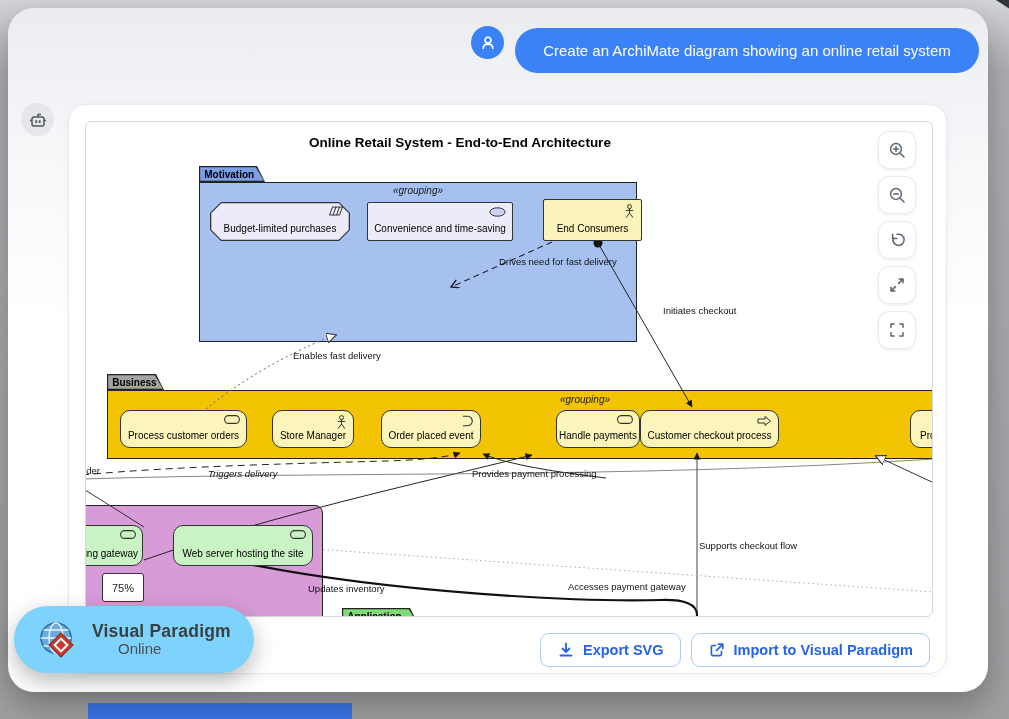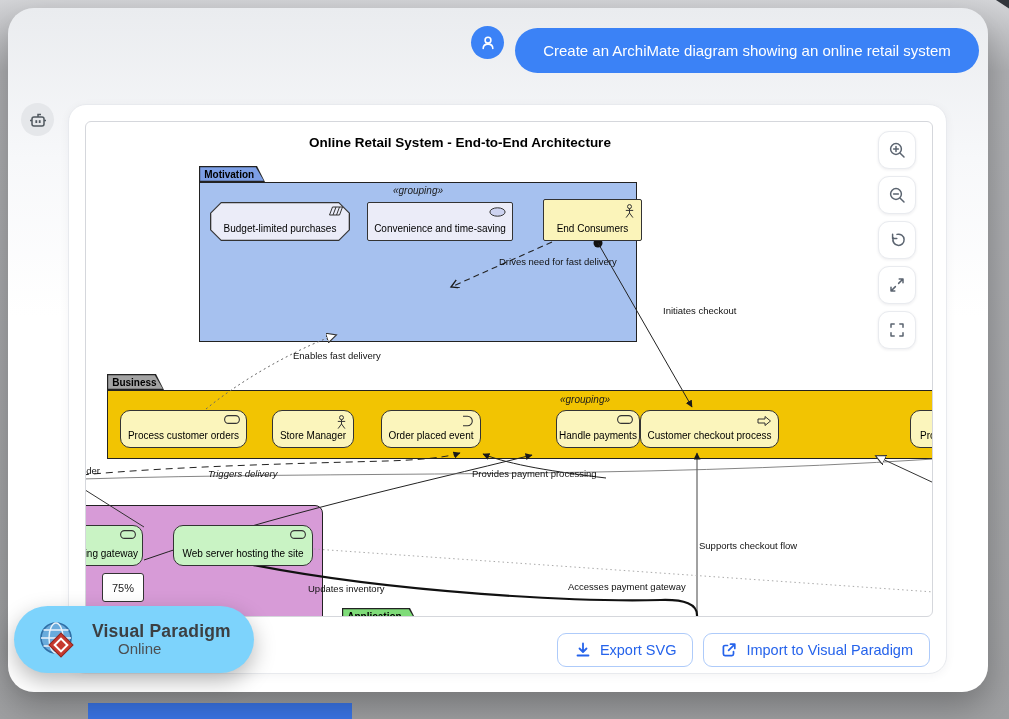--- a/index.html
+++ b/index.html
@@ -55,21 +55,21 @@
   .clabel{position:absolute;font-size:9.5px;color:#111;white-space:nowrap;}
   .progress-box{left:16px;top:451px;width:40px;height:27px;background:#fff;border:1.2px solid #333;border-radius:3px;
       display:flex;align-items:center;justify-content:center;font-size:11px;color:#222;}
   
   .zoombar{right:32px;top:26px;width:36px;display:flex;flex-direction:column;gap:7px;}
   .zbtn{width:36px;height:36px;border-radius:11px;background:#fff;border:1px solid #e9ebef;
         box-shadow:0 1px 3px rgba(20,30,50,.08);display:flex;align-items:center;justify-content:center;cursor:pointer;}
   
   .actions{position:absolute;right:16px;top:528px;display:flex;gap:10px;}
   .act-btn{height:34px;border-radius:9px;background:#fff;border:1px solid #aecbfa;color:#2563eb;
-           font-size:14.5px;font-weight:normal;display:flex;align-items:center;gap:8px;padding:12px 16px;cursor:pointer;
+           font-size:14.5px;font-weight:bold;display:flex;align-items:center;gap:8px;padding:12px 16px;cursor:pointer;
            font-family:"Liberation Sans",sans-serif;}
   
   .logo-pill{left:14px;top:606px;width:240px;height:67px;border-radius:34px;background:#7dd3fc;
              box-shadow:0 8px 22px rgba(0,0,0,.28);display:flex;align-items:center;padding-left:22px;box-sizing:border-box;cursor:pointer;}
   .logo-text{margin-left:10px;line-height:1.05;}
   .logo-line1{font-size:17.5px;font-weight:bold;color:#3c3f42;letter-spacing:.2px;}
   .logo-line2{font-size:15px;color:#4c4f52;margin-left:26px;}
 </style>
 </head>
 <body>

